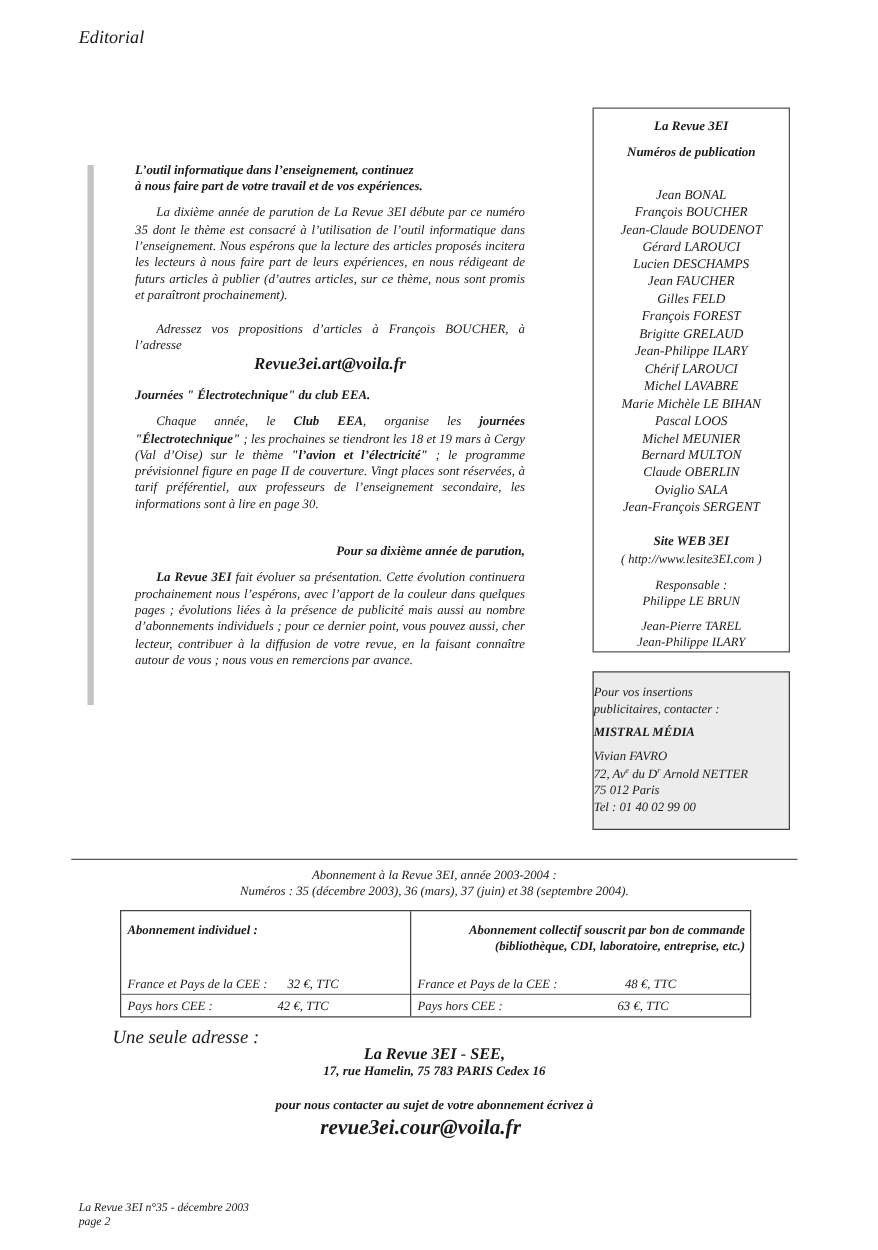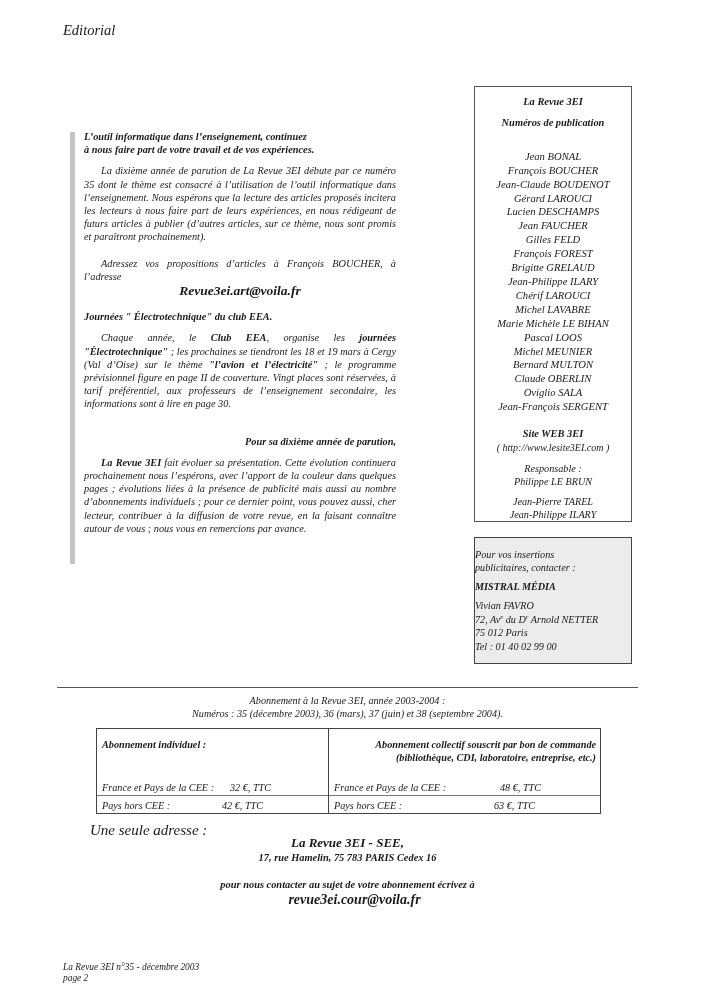--- a/index.html
+++ b/index.html
@@ -5,21 +5,21 @@
   html, body { margin: 0; padding: 0; }
   body {
     width: 702px; height: 1000px; background: #ffffff; position: relative; overflow: hidden;
     font-family: "Liberation Serif", "DejaVu Serif", serif; color: #1a1a1a; font-style: italic;
   }
   .abs { position: absolute; }
   #header-title { left: 63px; top: 22px; font-size: 14.5px; }
 
   
   #left-bar { left: 70px; top: 132px; width: 5px; height: 432px; background: #c4c4c4; }
-  #left-col { left: 84px; top: 130px; width: 312px; font-size: 10.3px; line-height: 13.2px; }
+  #left-col { left: 108px; top: 130px; width: 312px; font-size: 10.3px; line-height: 13.2px; }
   #left-col p { margin: 0; text-align: justify; }
   .hd { font-weight: bold; }
   .indent { text-indent: 17px; }
   .gap-s { margin-top: 8px !important; }
   .gap-m { margin-top: 13px !important; }
   .gap-l { margin-top: 24px !important; }
   .email-big { text-align: center !important; font-weight: bold; font-size: 13.5px; margin-top: 1px !important; }
   b { font-weight: bold; }
 
   
@@ -62,21 +62,21 @@
   .row-line .price { position: absolute; }
   #col-ind .row-1 .price { left: 133px; }
   #col-ind .row-2 .price { left: 125px; }
   #col-col .row-1 .price { left: 171px; }
   #col-col .row-2 .price { left: 165px; }
 
   #addr-label { left: 90px; top: 822px; font-size: 15px; }
   #addr-name { left: 57px; top: 835px; width: 581px; text-align: center; font-weight: bold; font-size: 13px; }
   #addr-street { left: 57px; top: 852px; width: 581px; text-align: center; font-weight: bold; font-size: 10.4px; }
   #contact-line { left: 57px; top: 879px; width: 581px; text-align: center; font-weight: bold; font-size: 10.4px; }
-  #contact-email { left: 64px; top: 892px; width: 581px; text-align: center; font-weight: bold; font-size: 14px; }
+  #contact-email { left: 46px; top: 892px; width: 581px; text-align: center; font-weight: bold; font-size: 17px; }
 
   #footer { left: 63px; top: 962px; font-size: 9.4px; line-height: 11px; }
 </style>
 </head>
 <body>
 
 <div class="abs" id="header-title">Editorial</div>
 
 <div class="abs" id="left-bar"></div>
 <div class="abs" id="left-col">

